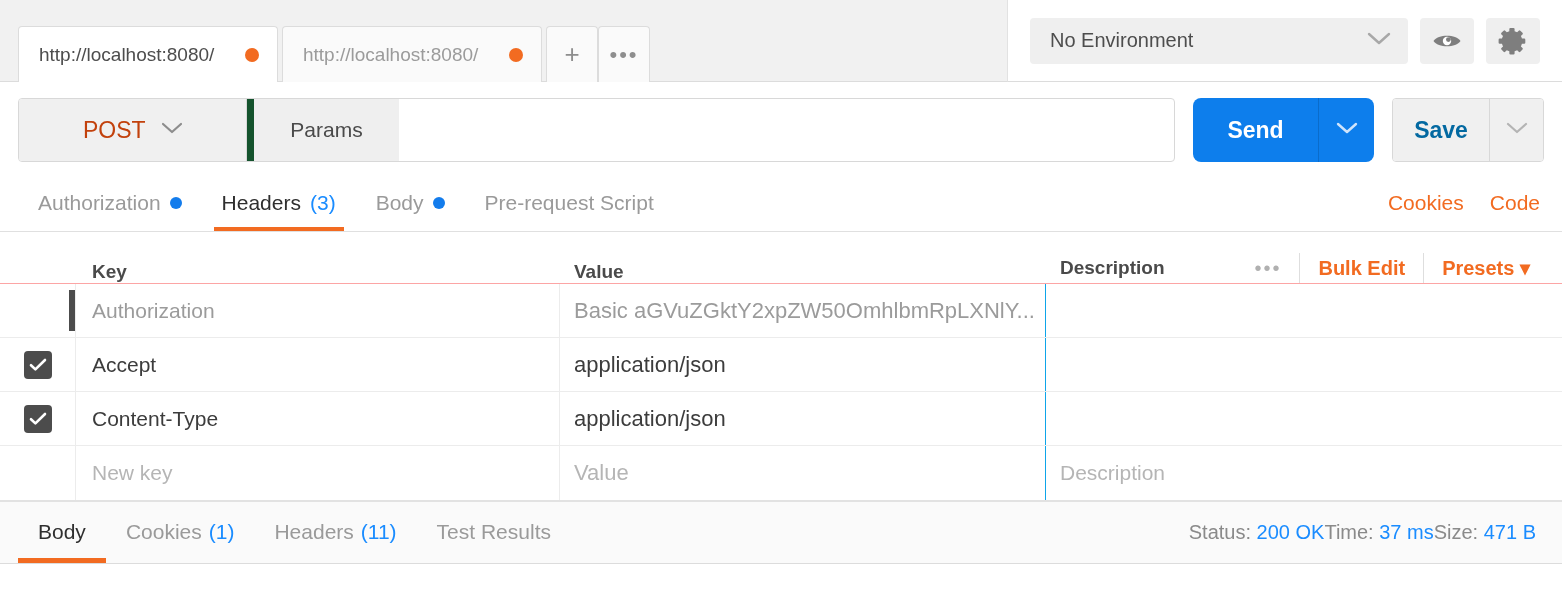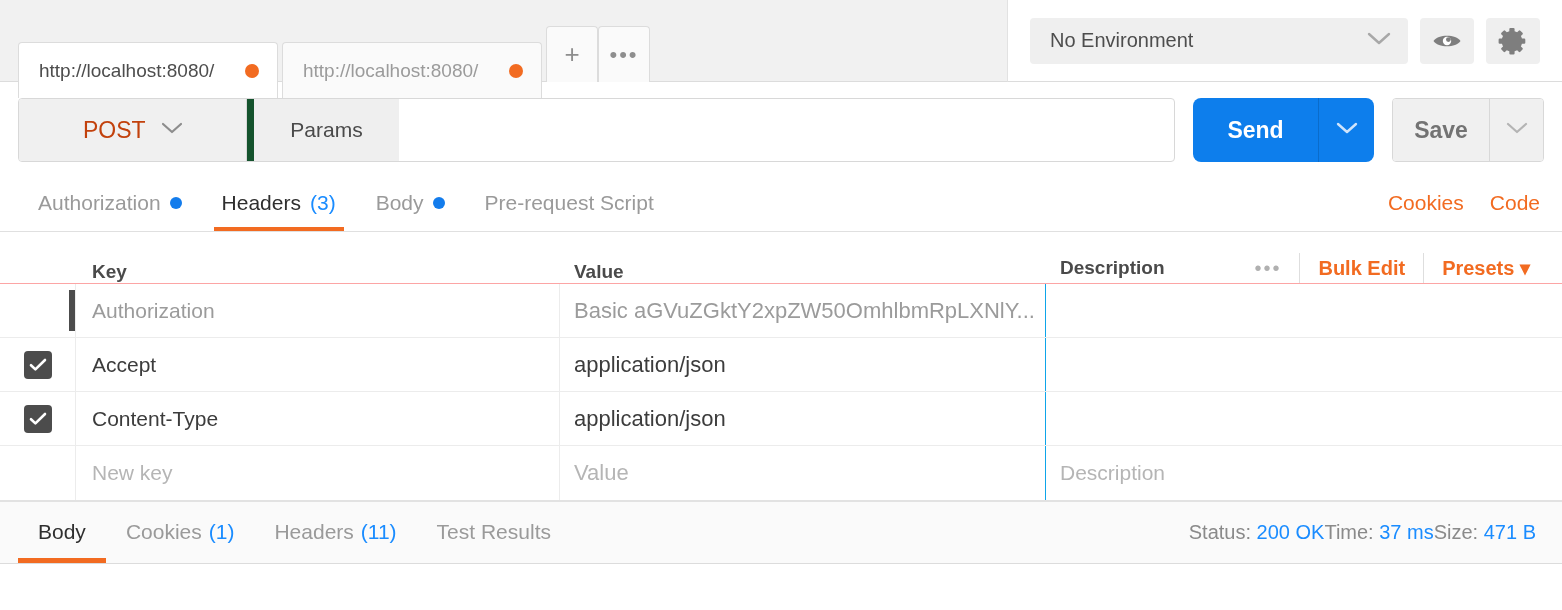--- a/index.html
+++ b/index.html
@@ -35,21 +35,21 @@
     display: flex;
     align-items: center;
     gap: 16px;
     padding: 0 18px 0 20px;
     border: 1px solid #dcdcdc;
     border-bottom: none;
     border-radius: 4px 4px 0 0;
     background: #fafafa;
     margin-right: 4px;
     position: relative;
-    top: 17px;
+    top: 1px;
     min-width: 260px;
     cursor: pointer;
   }
   .req-tab.active {
     background: #ffffff;
     border-color: #dcdcdc;
   }
   .req-tab .tab-title {
     font-size: 19px;
     color: #4d4d4d;
@@ -208,21 +208,21 @@
     display: flex;
     height: 64px;
     border-radius: 4px;
     overflow: hidden;
     border: 1px solid #d8d8d8;
     flex: 0 0 auto;
   }
   .save-btn {
     width: 96px;
     background: #f0f0f0;
-    color: #737373;
+    color: #0369a1;
     font-size: 23px;
     font-weight: bold;
     display: flex;
     align-items: center;
     justify-content: center;
     cursor: pointer;
   }
   .save-caret {
     width: 54px;
     background: #f0f0f0;

